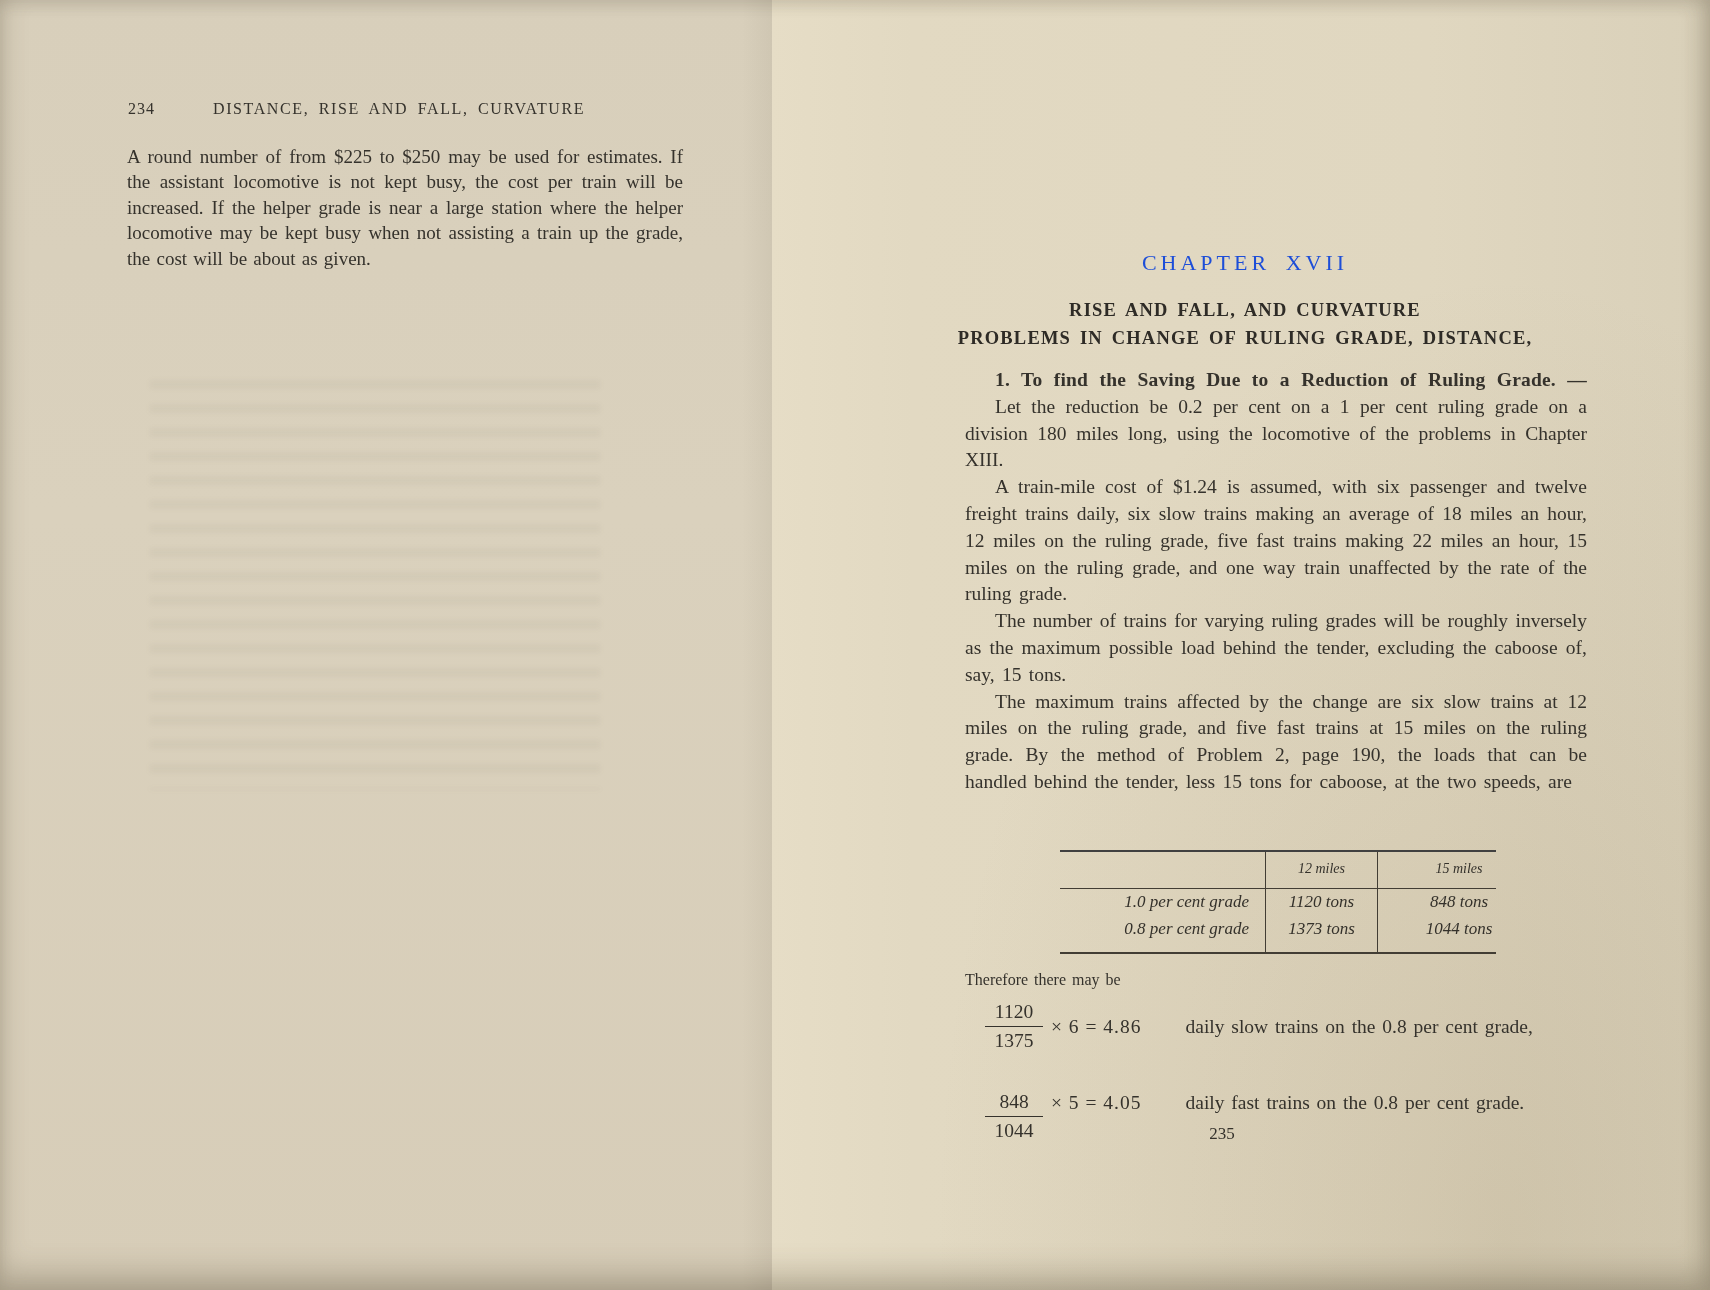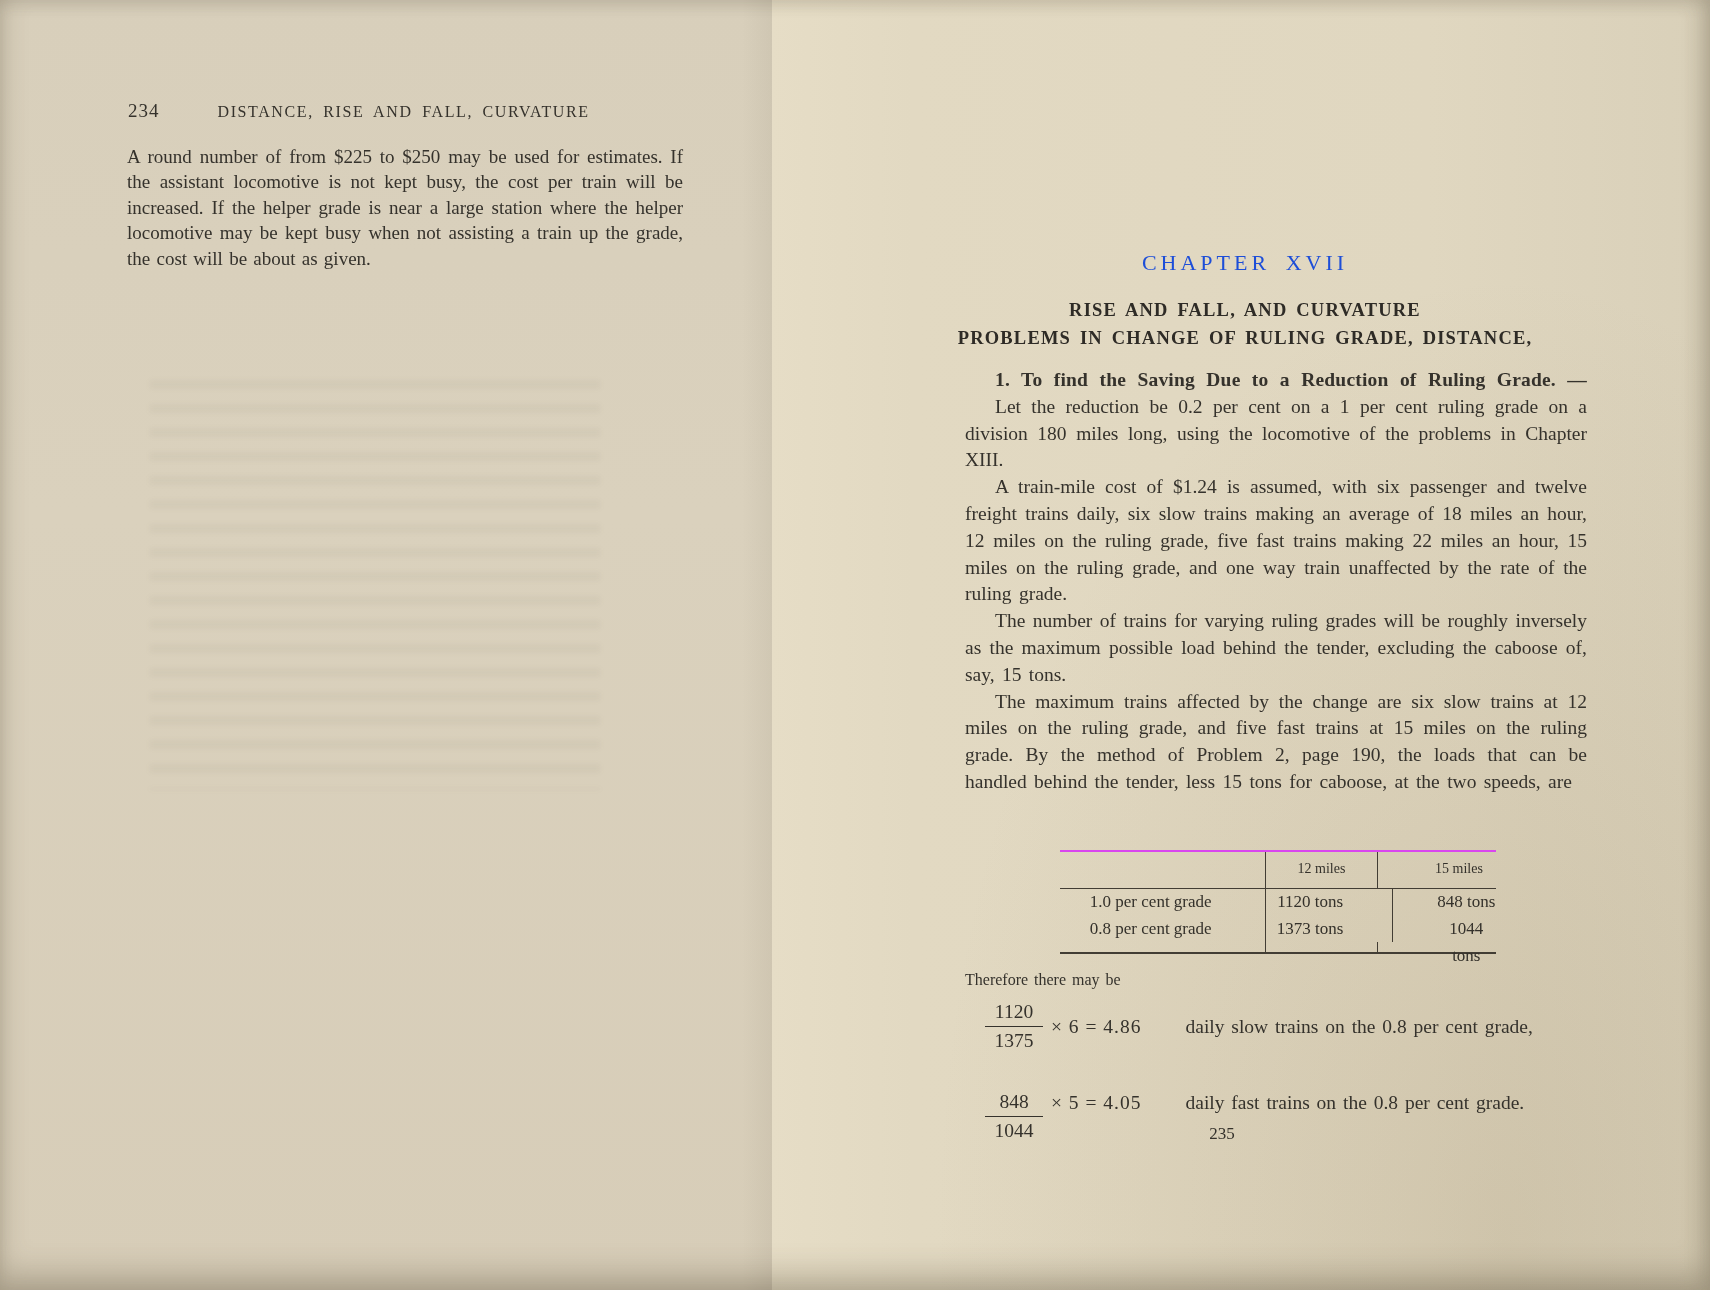--- a/index.html
+++ b/index.html
@@ -42,21 +42,21 @@
   #ghost-text{
     position:absolute;left:150px;top:380px;width:450px;height:410px;
     background:repeating-linear-gradient(180deg,
       rgba(110,100,78,0.05) 0px, rgba(110,100,78,0.05) 9px,
       rgba(0,0,0,0) 9px, rgba(0,0,0,0) 24px);
     filter:blur(2px);
   }
 
   
   #left-header{position:absolute;left:128px;top:100px;width:560px;display:flex;align-items:baseline;}
-  #left-folio{font-size:19px;letter-spacing:1px;}
+  #left-folio{font-size:16px;letter-spacing:1px;}
   #left-running-head{margin-left:58px;font-size:16px;letter-spacing:1.6px;word-spacing:4px;}
   #left-paragraph{
     position:absolute;left:127px;top:144px;width:556px;
     font-size:19px;line-height:25.4px;text-align:justify;word-spacing:1.5px;
   }
 
   
   .rp-center{position:absolute;left:900px;width:690px;text-align:center;}
   #chapter-title{top:250px;font-size:22px;letter-spacing:4px;word-spacing:6px;color:#1d4ed8;}
   #section-heading{top:297px;font-weight:bold;font-size:18.5px;line-height:27.5px;letter-spacing:1.2px;word-spacing:3px;color:#2e2b26;}
@@ -64,31 +64,31 @@
     position:absolute;left:965px;top:367px;width:622px;
     font-size:19.5px;line-height:26.8px;text-align:justify;word-spacing:2.5px;
   }
   #body-text p{margin:0;text-indent:30px;}
   #para1-lead{font-weight:bold;text-indent:30px;text-align:justify;text-align-last:justify;letter-spacing:0.2px;font-family:Liberation Serif, serif;}
   #para1-rest{text-indent:0;}
 
   
   #load-table{
     position:absolute;left:1060px;top:850px;width:436px;
-    border-top:2px solid #d946ef;border-bottom:2px solid #423d34;
-    font-size:17px;color:#34312b;
+    border-top:2px solid #404040;border-bottom:2px solid #423d34;
+    font-size:17px;color:#34312b;font-style:italic;
   }
   .t-row{display:flex;}
   .t-c0{width:205px;box-sizing:border-box;text-align:right;padding-right:16px;}
   .t-c1{width:112px;box-sizing:border-box;border-left:1.5px solid #423d34;text-align:center;}
   .t-c2{width:119px;box-sizing:border-box;border-left:1.5px solid #423d34;text-align:center;padding-left:44px;}
   #t-head{height:36px;}
   #t-head .t-c1,#t-head .t-c2{font-size:14px;padding-top:9px;box-sizing:border-box;}
   #t-head-rule{position:absolute;left:0;top:36px;width:100%;border-top:1.5px solid #423d34;}
-  .t-data{height:27px;line-height:27px;gap:37px;}
+  .t-data{height:27px;line-height:27px;}
   .t-data:first-of-type{margin-top:6px;}
   #t-pad{height:10px;}
   #t-pad .t-c1,#t-pad .t-c2{height:10px;}
 
   #therefore-line{position:absolute;left:965px;top:971px;font-size:16px;word-spacing:2px;}
 
   .formula{position:absolute;left:985px;display:flex;align-items:center;font-size:19.5px;}
   .fraction{display:inline-block;text-align:center;min-width:58px;}
   .fraction .num{padding:0 4px 3px;border-bottom:1.6px solid #35322c;}
   .fraction .den{padding:3px 4px 0;}

